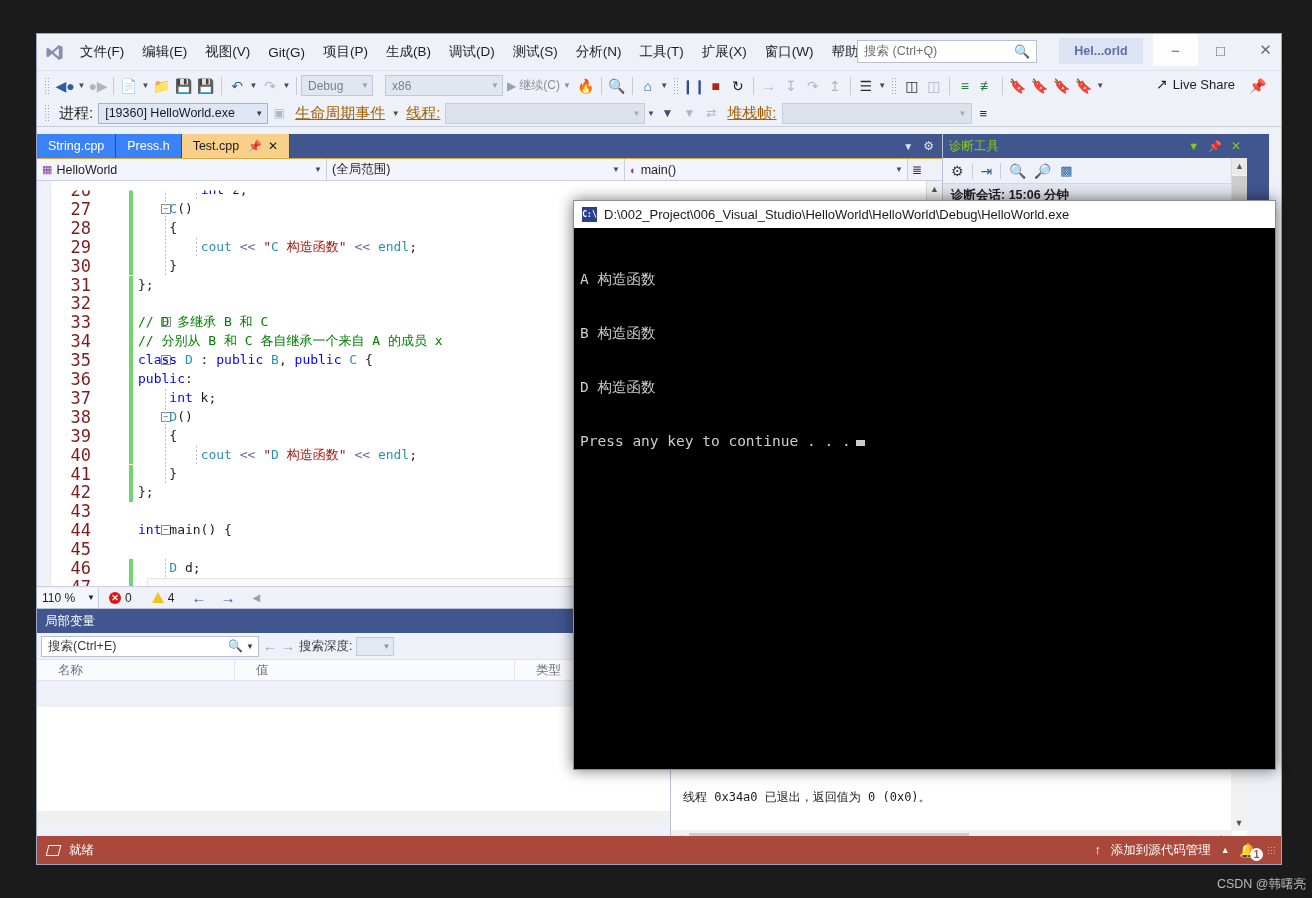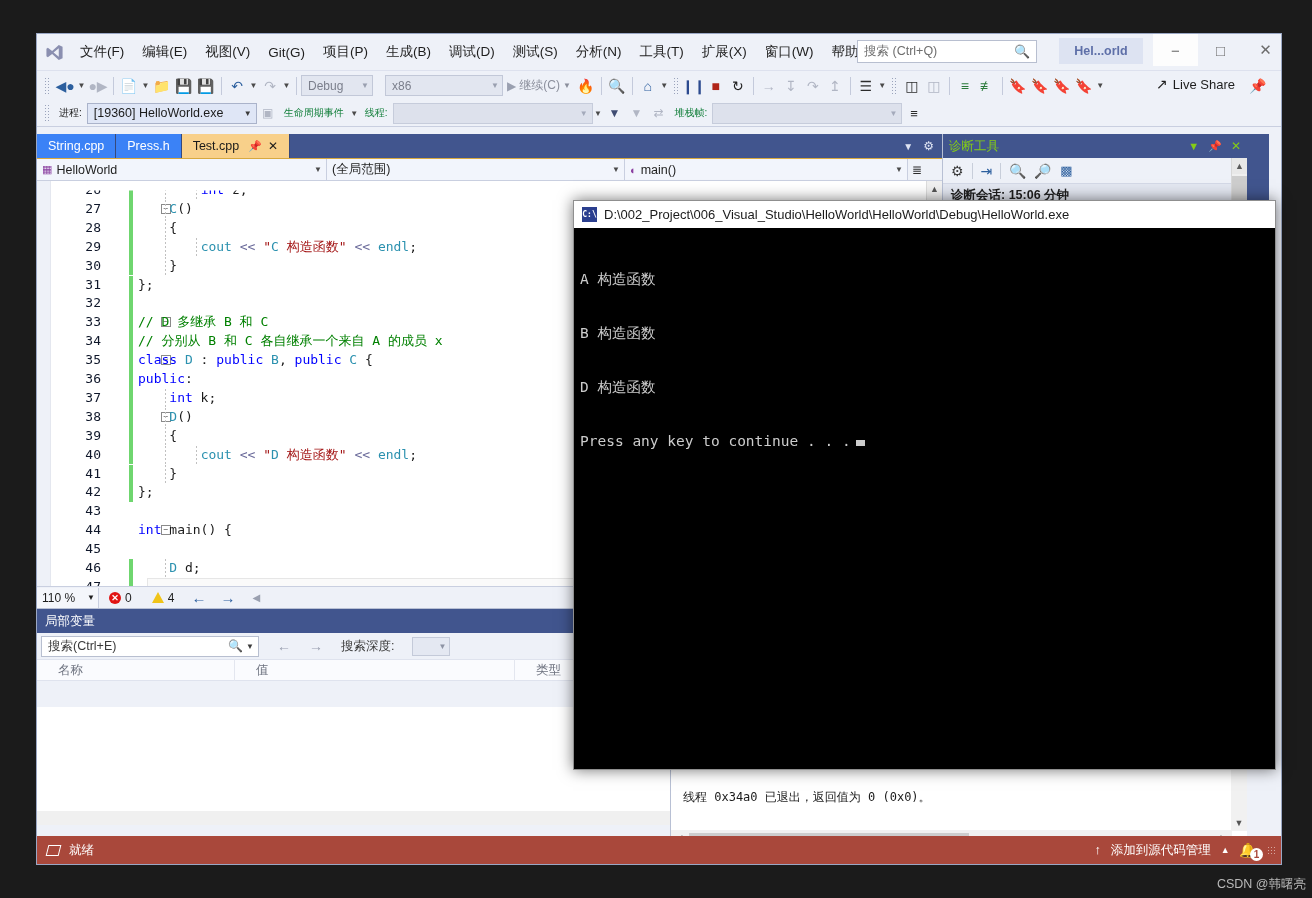--- a/index.html
+++ b/index.html
@@ -104,22 +104,22 @@
     display: flex; align-items: center; gap: 5px;
     font-size: 13px; color: #1e1e1e;
   }
 
   
   .toolbar2 {
     height: 27px; background: #eef1f8;
     display: flex; align-items: center; padding-left: 4px;
     position: relative; border-bottom: 1px solid #c9cfe0;
   }
-  .t2-label { font-size: 10px; color: #1e1e1e; padding: 0 5px; white-space: nowrap; }
-  .t2-label.dim { color: #15803d; }
+  .t2-label { font-size: 15px; color: #1e1e1e; padding: 0 5px; white-space: nowrap; }
+  .t2-label.dim { color: #a16207; text-decoration: underline; }
   .procbox {
     width: 170px; height: 21px; background: #dfe6f6; border: 1px solid #aab3ca;
     display: flex; align-items: center; justify-content: space-between;
     padding: 0 4px 0 6px; font-size: 12.5px; color: #1b1b1b;
   }
   .threadbox {
     width: 200px; height: 21px; background: #dde1ec; border: 1px solid #c6ccdb;
     display:flex; align-items:center; justify-content:flex-end; padding-right:4px;
   }
   .stackbox {
@@ -230,23 +230,23 @@
   .selmargin {
     position: absolute; left: 0; top: 0; width: 14px; height: 406px;
     background: #eef1f8; border-right: 1px solid #e4e7ef;
   }
   .coderow {
     position: relative; height: 18.9px;
     font-family: "DejaVu Sans Mono", monospace; font-size: 13px;
     white-space: pre; color: #1b1b1b; line-height: 18.9px;
   }
   .lnum {
-    position: absolute; left: 24px; width: 40px;
-    text-align: right; color: #0f172a;
-    font-family: "DejaVu Sans Mono", monospace; font-size: 13px;
+    position: absolute; left: 14px; width: 40px;
+    text-align: right; color: #7f1d1d;
+    font-family: "DejaVu Sans Mono", monospace; font-size: 17px;
   }
   .changebar {
     position: absolute; left: 92px; width: 4px; height: 18.9px;
     background: #6fd66f;
   }
   .codetext { position: absolute; left: 101px; }
   .foldbox {
     position: absolute; left: 124px; top: 4px;
     width: 10px; height: 10px;
     border: 1px solid #8a8a8a; background: #fff;
@@ -295,21 +295,21 @@
     position: absolute; left: 0; top: 574px;
     width: 633px; height: 238px;
     background: #eef1f8; border-top: 1px solid #b8c0d4;
   }
   .lhead {
     height: 24px; background: #41558e;
     display:flex; align-items:center; padding: 0 8px;
     color:#fff; font-size: 12.5px;
   }
   .lsearchrow {
-    height: 26px; display:flex; align-items:center; gap:18px;
+    height: 26px; display:flex; align-items:center; gap:4px;
     padding: 12px 4px; background:#eef1f8;
   }
   .lsearch {
     width: 218px; height: 21px; background:#fff; border:1px solid #b8bfd0;
     display:flex; align-items:center; justify-content:space-between; padding: 0 4px 0 6px;
     font-size:12.5px; color:#3a3a3a;
   }
   .lsearch .mg { font-size: 12px; color:#222; }
   .ldepth { font-size: 12.5px; color:#3a3a3a; }
   .ldepthbox { width: 38px; height: 19px; background:#e4e8f2; border:1px solid #c4cad9;

